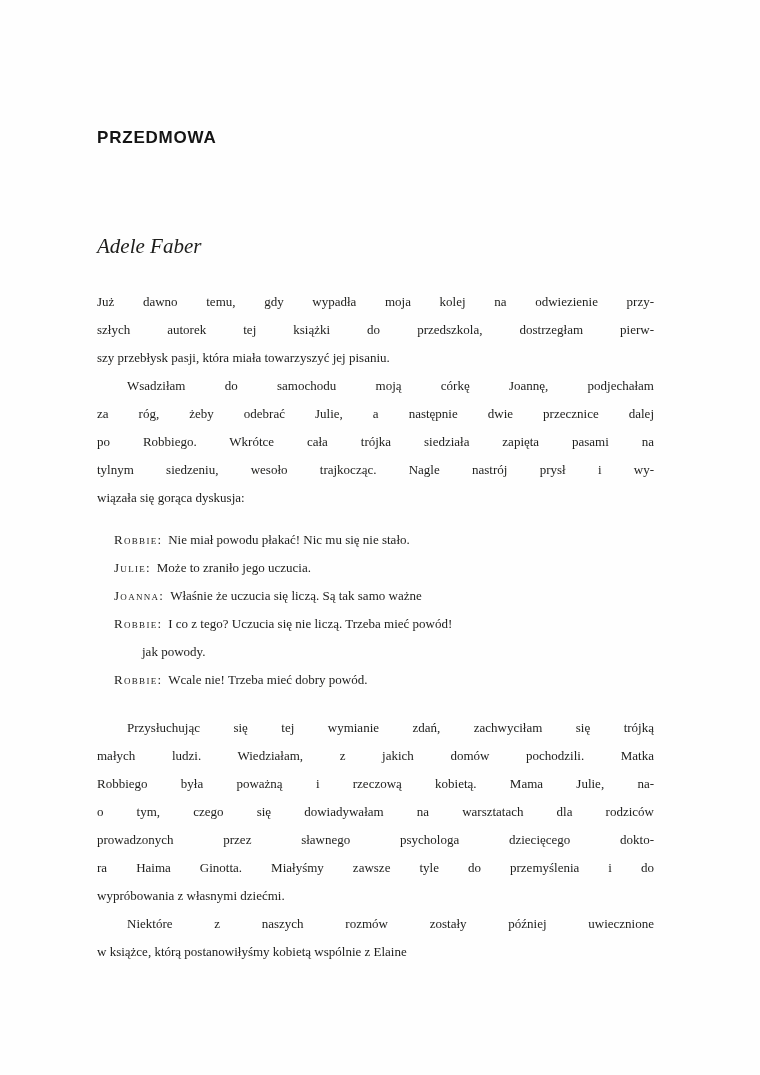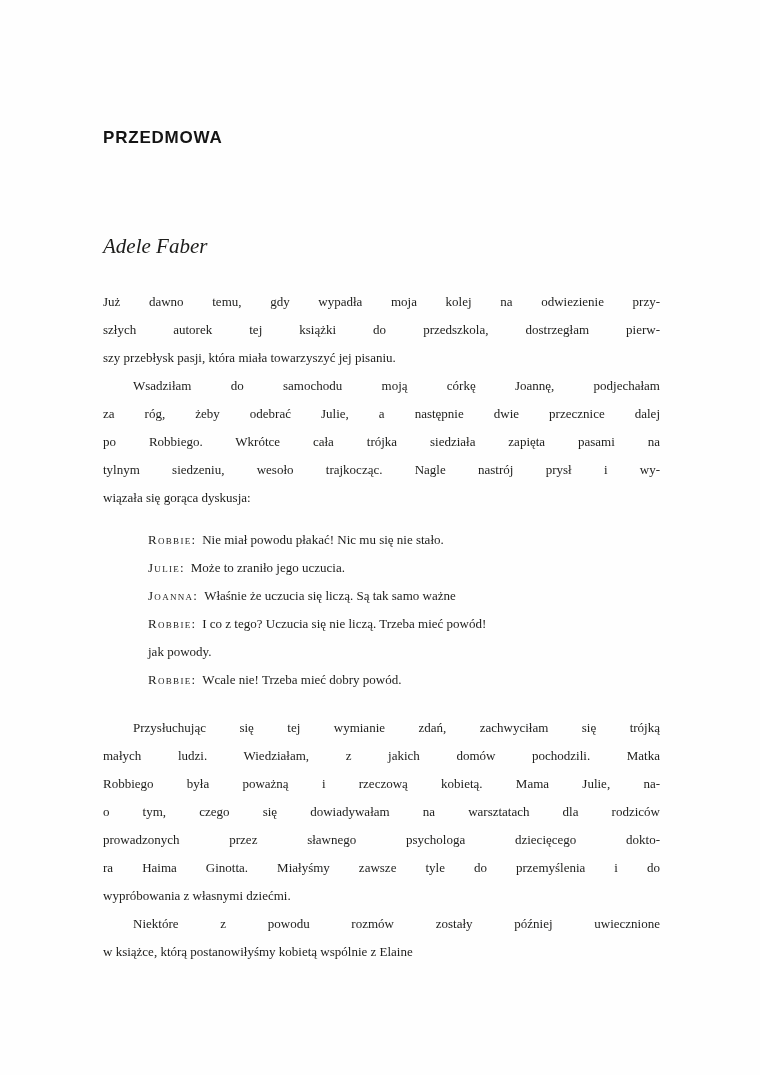--- a/index.html
+++ b/index.html
@@ -11,21 +11,21 @@
     position: relative;
     width: 760px;
     height: 1075px;
     margin: 0 auto;
     background: #fefefe;
     color: #1d1d1b;
     overflow: hidden;
   }
   .content {
     position: absolute;
-    left: 103px;
+    left: 97px;
     top: 0;
     width: 557px;
   }
   .chapter-heading {
     margin: 129px 0 0 0;
     font-family: "Liberation Sans", sans-serif;
     font-weight: 700;
     font-size: 17px;
     line-height: 18px;
     letter-spacing: 0.8px;
@@ -59,21 +59,20 @@
   }
   .dialogue-line { white-space: nowrap; }
   .dialogue-cont {
     white-space: nowrap;
     padding-left: 28px;
   }
   .speaker-label {
     font-variant: small-caps;
     letter-spacing: 1.3px;
     margin-right: 0.45em;
-    margin-left: 28px;
   }
 </style>
 </head>
 <body>
 
 <div class="book-page">
   <div class="content">
     <h1 class="chapter-heading">PRZEDMOWA</h1>
     <p class="author-name">Adele Faber</p>
     <div class="text-block">
@@ -100,18 +99,18 @@
         <div class="prose-para">
           <div class="prose-line first-indent">Przysłuchując się tej wymianie zdań, zachwyciłam się trójką</div>
           <div class="prose-line">małych ludzi. Wiedziałam, z jakich domów pochodzili. Matka</div>
           <div class="prose-line">Robbiego była poważną i rzeczową kobietą. Mama Julie, na-</div>
           <div class="prose-line">o tym, czego się dowiadywałam na warsztatach dla rodziców</div>
           <div class="prose-line">prowadzonych przez sławnego psychologa dziecięcego dokto-</div>
           <div class="prose-line">ra Haima Ginotta. Miałyśmy zawsze tyle do przemyślenia i do</div>
           <div class="prose-line para-end">wypróbowania z własnymi dziećmi.</div>
         </div>
         <div class="prose-para">
-          <div class="prose-line first-indent">Niektóre z powodu rozmów zostały później uwiecznione</div>
+          <div class="prose-line first-indent">Niektóre z naszych rozmów zostały później uwiecznione</div>
           <div class="prose-line para-end">w książce, którą postanowiłyśmy kobietą wspólnie z Elaine</div>
         </div>
       </div>
   </div>
 </div>
 
 </body></html>

